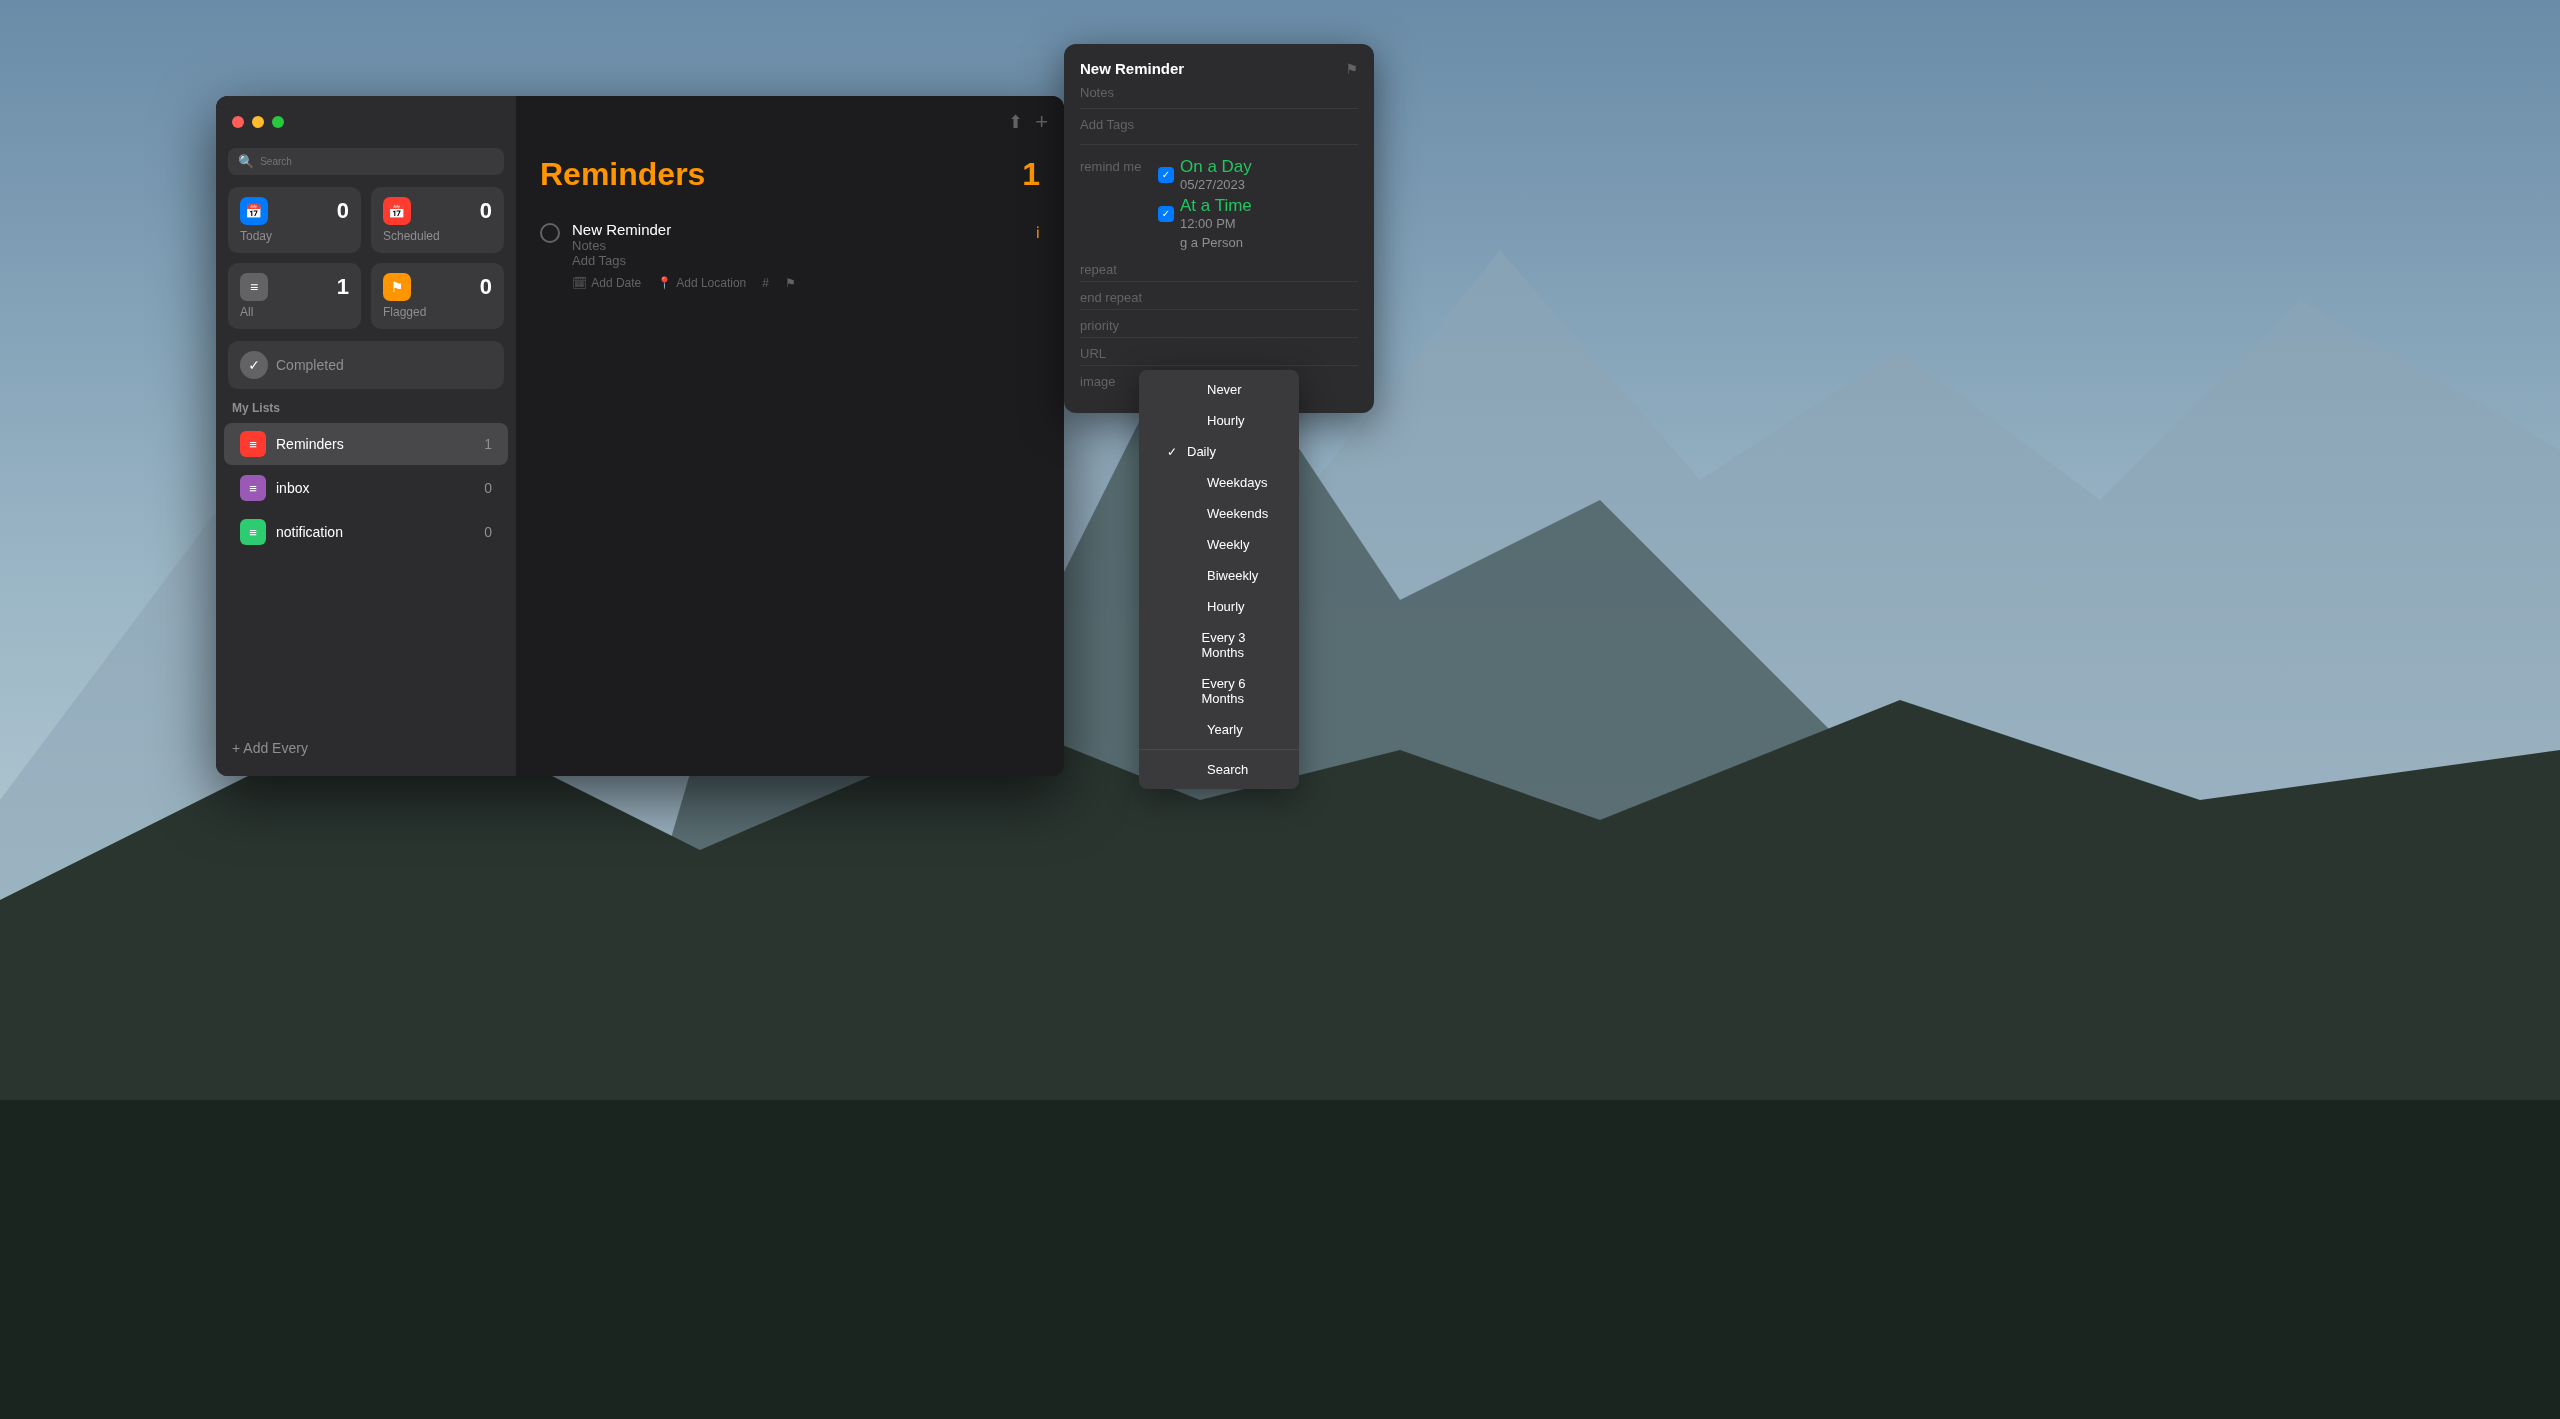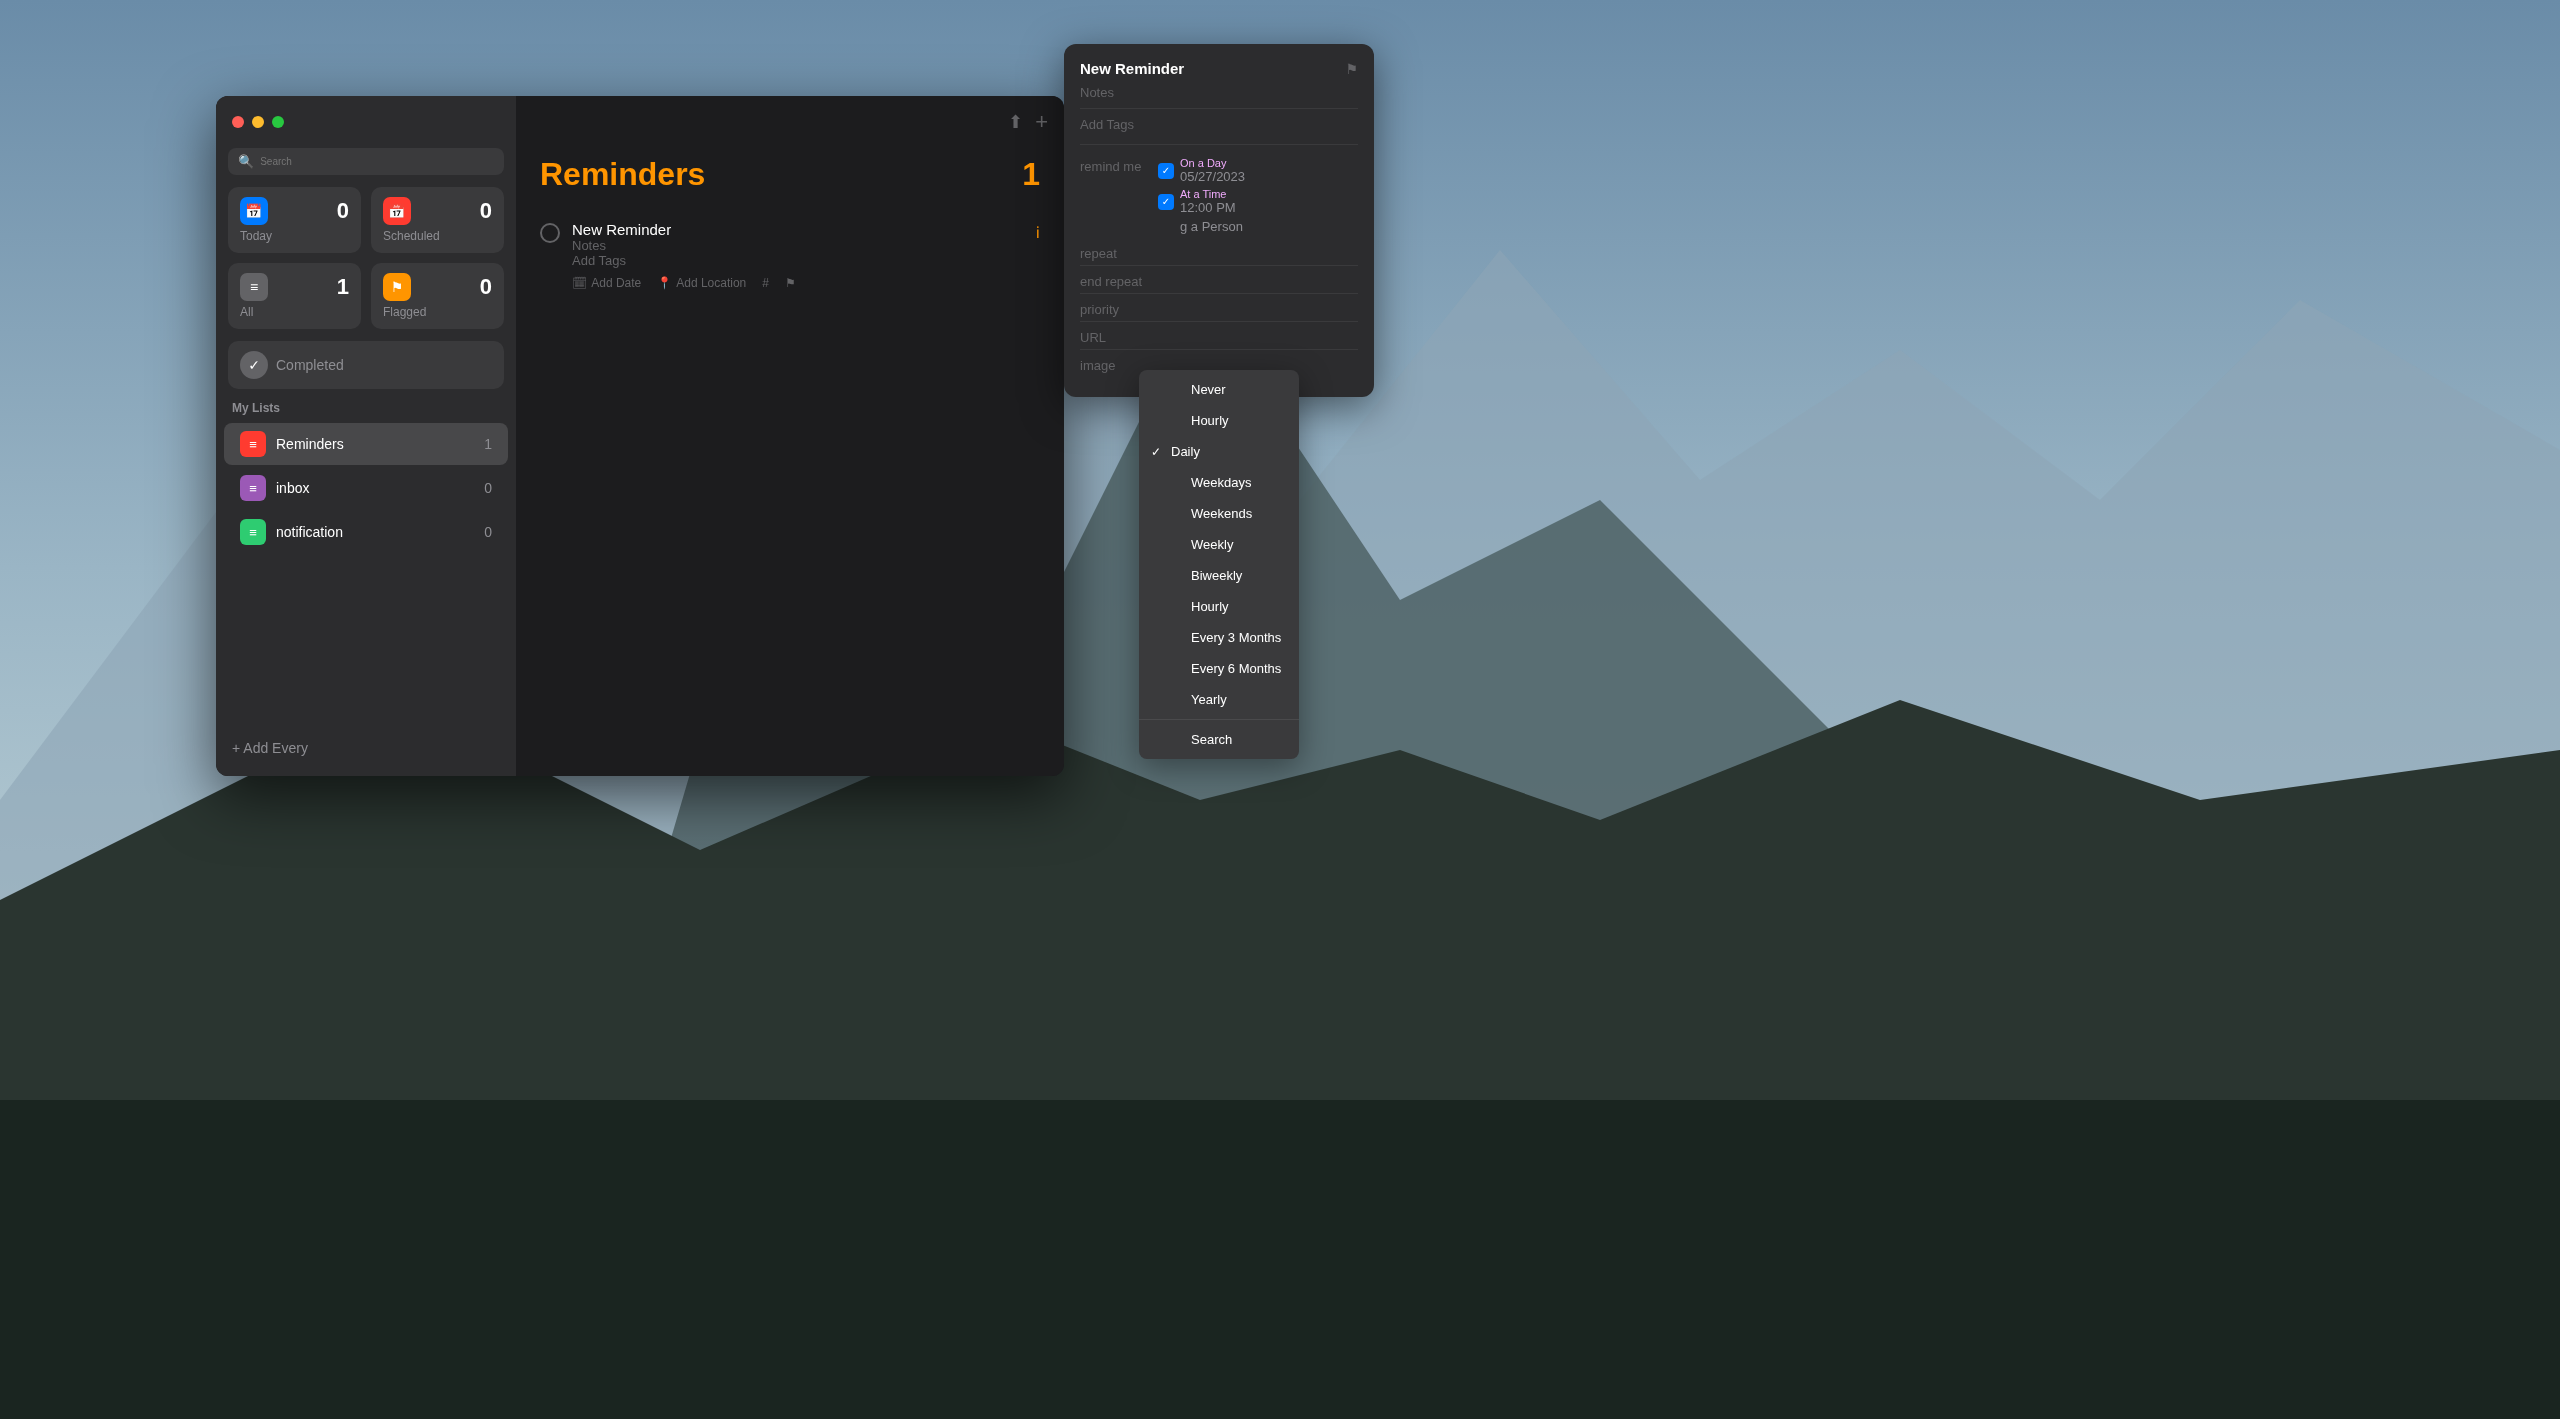--- a/index.html
+++ b/index.html
@@ -439,22 +439,22 @@
       border-radius: 4px;
       background: #007aff;
       display: flex;
       align-items: center;
       justify-content: center;
       color: white;
       font-size: 10px;
     }
 
     .remind-option-text {
-      font-size: 11px;
-      color: #f0abfc;
+      font-size: 17px;
+      color: #22c55e;
     }
 
     .remind-option-sub {
       font-size: 13px;
       color: #8e8e93;
     }
 
     .panel-row {
       display: flex;
       align-items: center;
@@ -476,21 +476,21 @@
       top: 370px;
       width: 160px;
       background: #3a3a3c;
       border-radius: 8px;
       box-shadow: 0 8px 32px rgba(0,0,0,0.4);
       padding: 4px 0;
       z-index: 200;
     }
 
     .dropdown-item {
-      padding: 8px 12px;
+      padding: 8px 28px;
       font-size: 13px;
       color: #ffffff;
       cursor: pointer;
       display: flex;
       align-items: center;
       gap: 8px;
     }
 
     .dropdown-item.selected::before {
       content: '✓';

